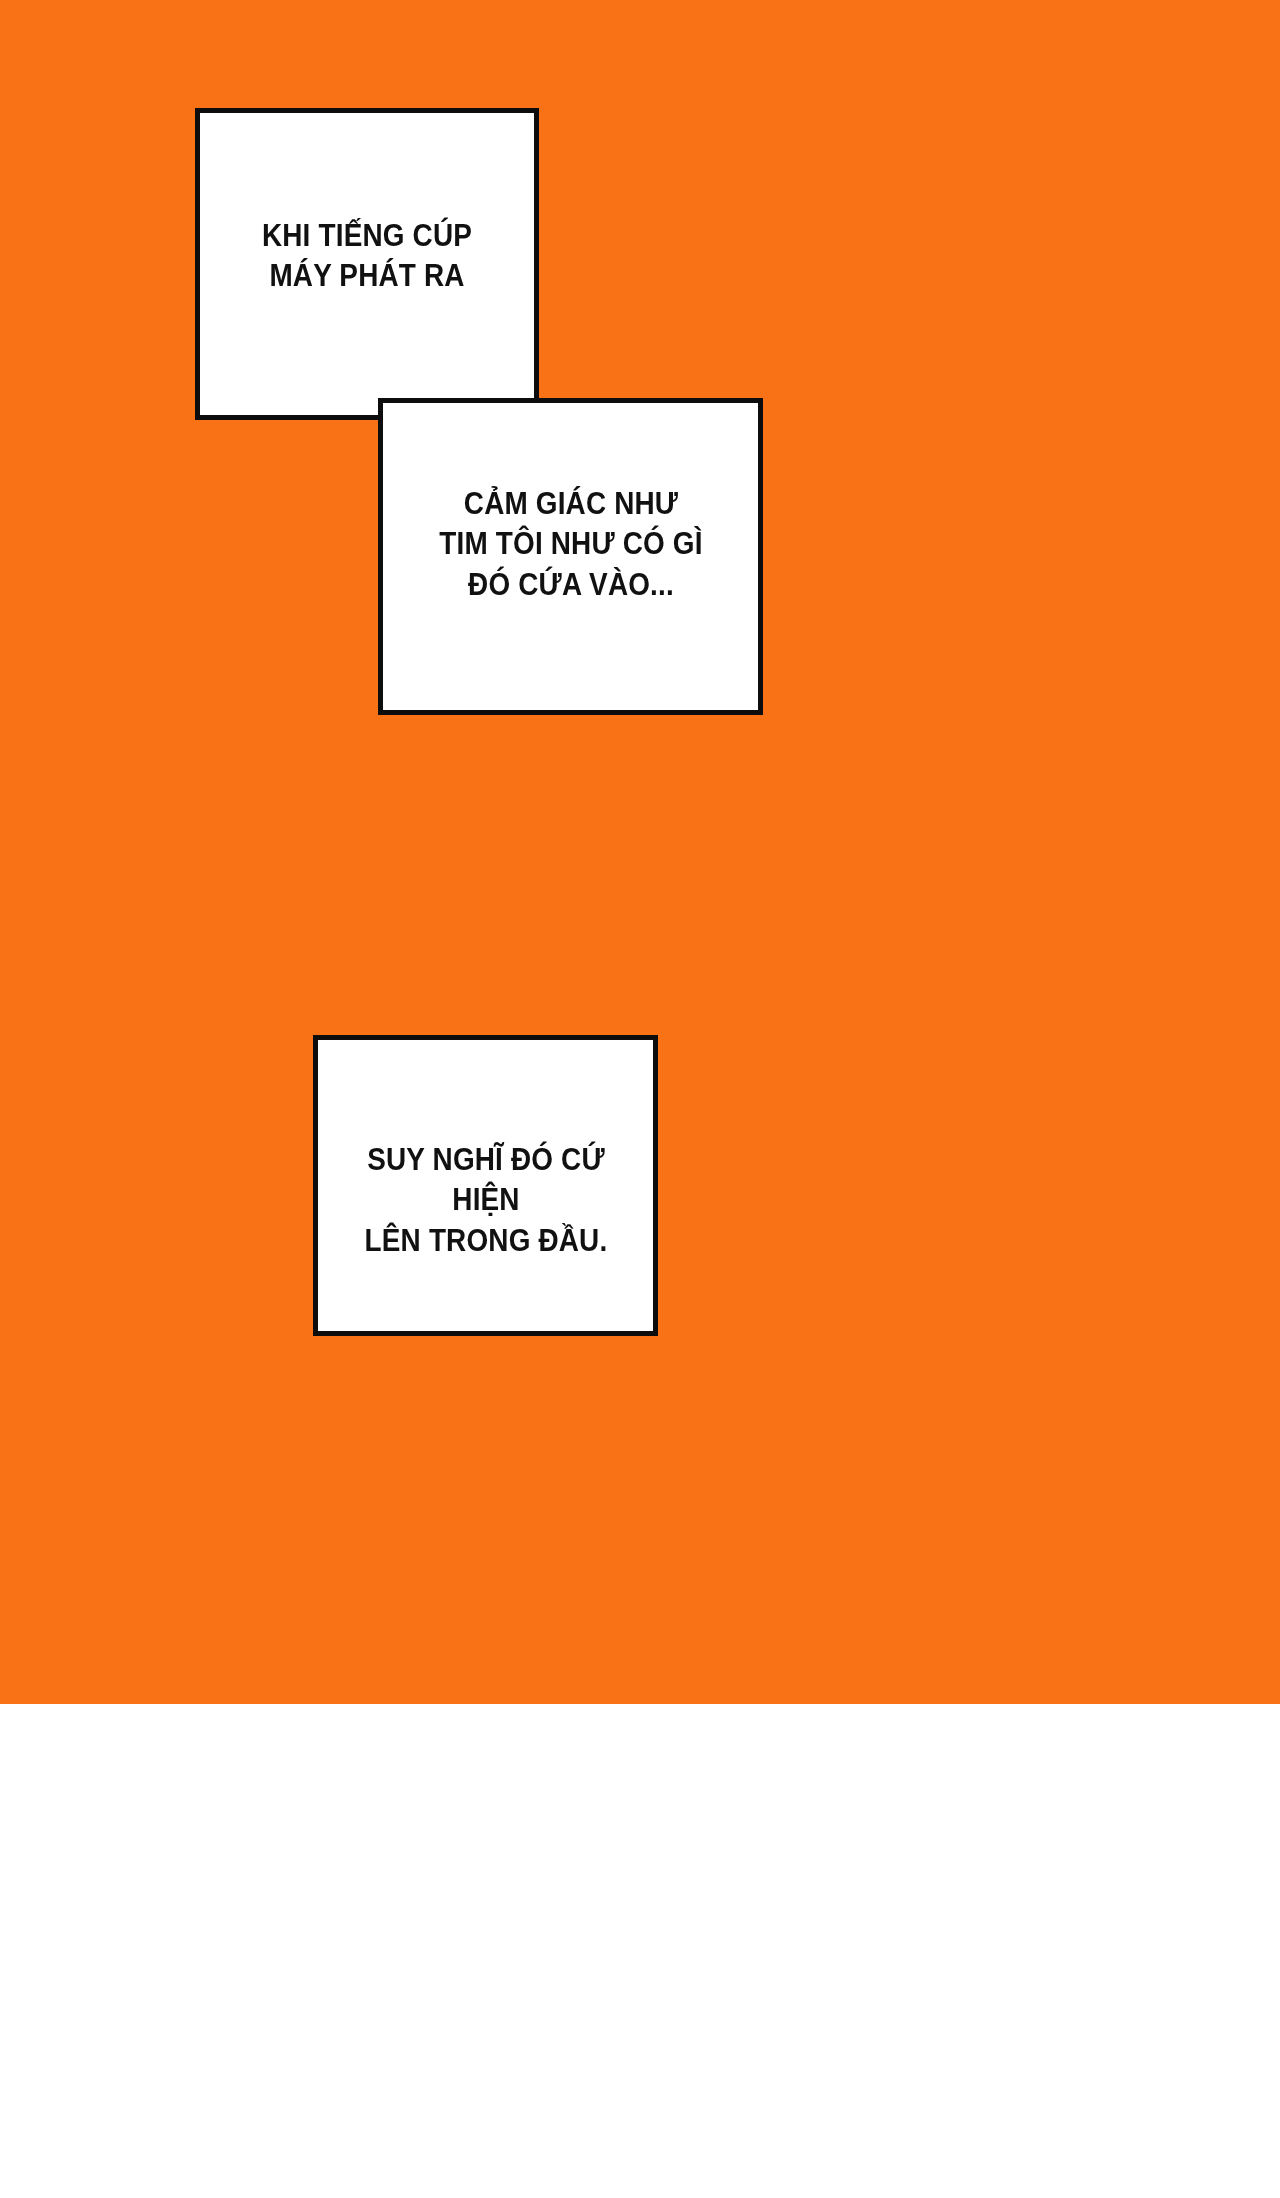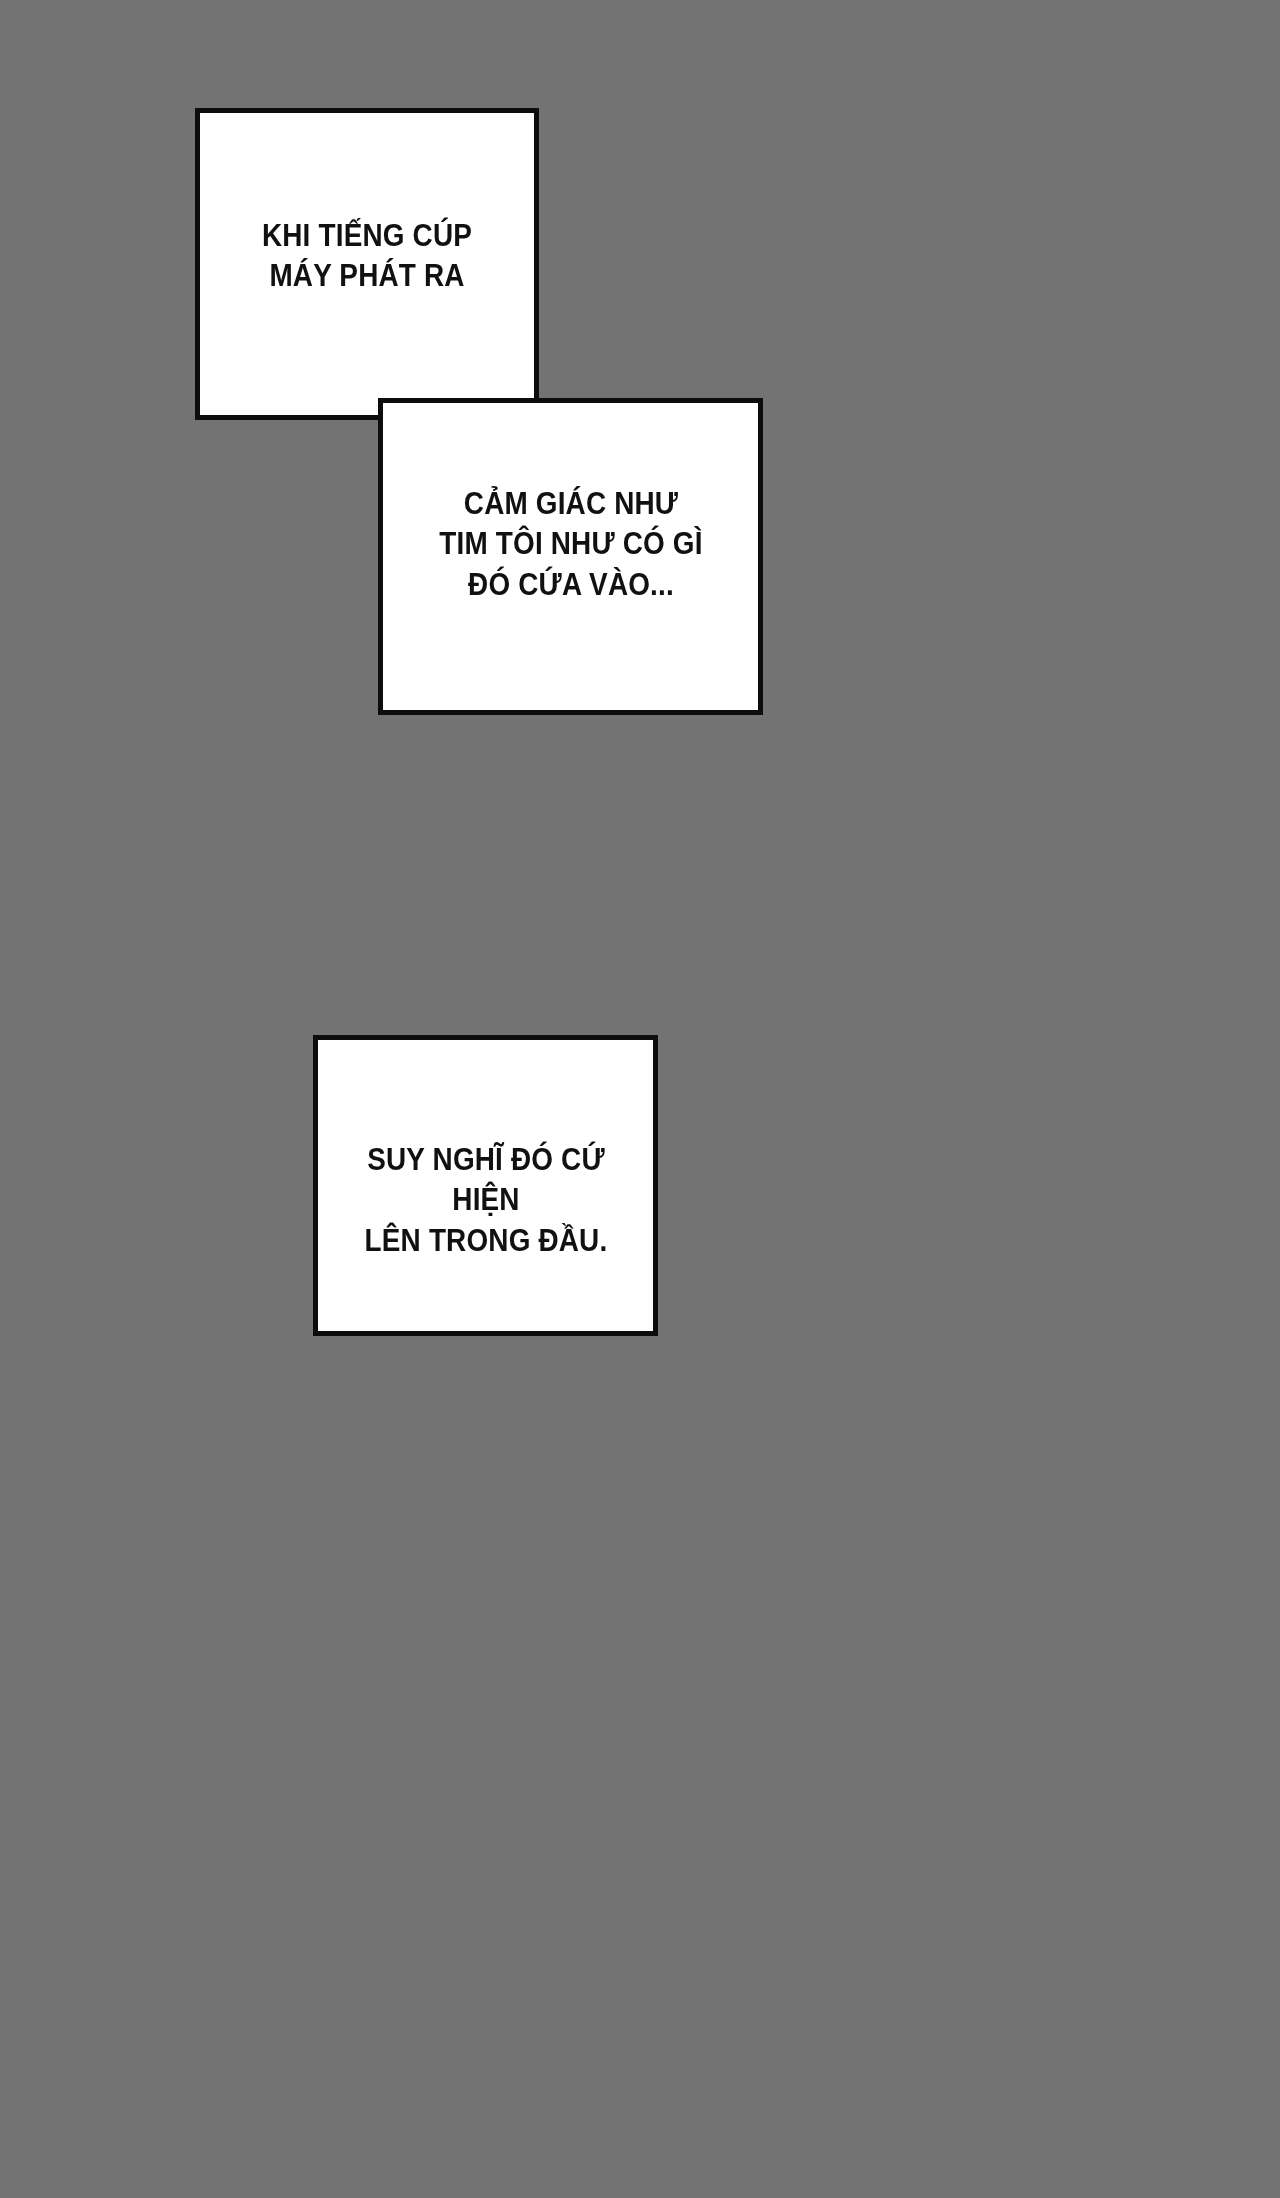--- a/index.html
+++ b/index.html
@@ -7,22 +7,22 @@
     margin: 0;
     padding: 0;
     background: #ffffff;
   }
   body {
     font-family: "Liberation Sans", sans-serif;
   }
   .page {
     position: relative;
     width: 1280px;
-    height: 2198px;
-    background: #737373;
+    height: 1704px;
+    background: #f97316;
     overflow: hidden;
     margin: 0 auto;
   }
   .panel {
     position: absolute;
     box-sizing: border-box;
     background: #ffffff;
     border: 5px solid #0d0d0d;
     display: flex;
     align-items: center;

